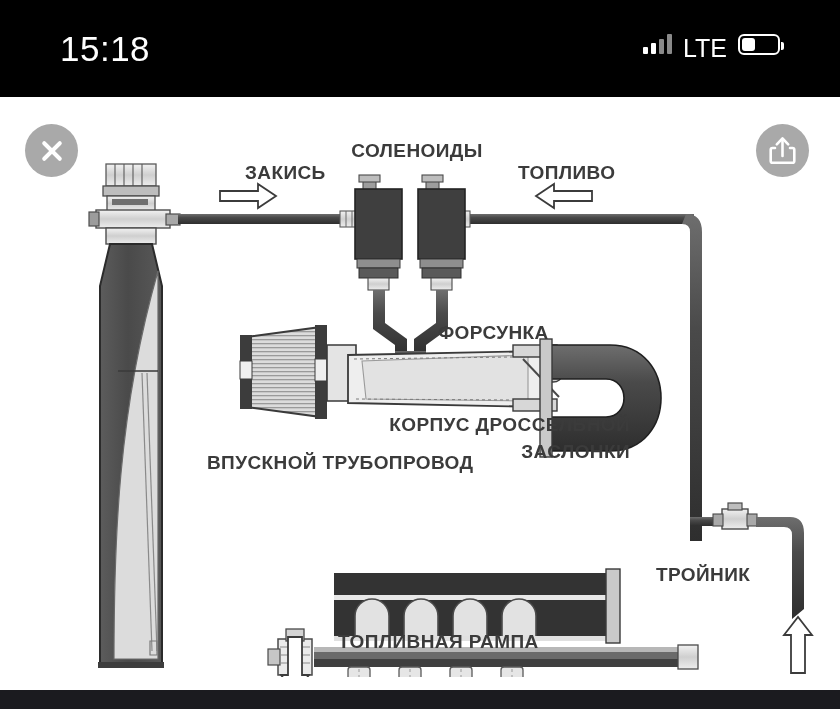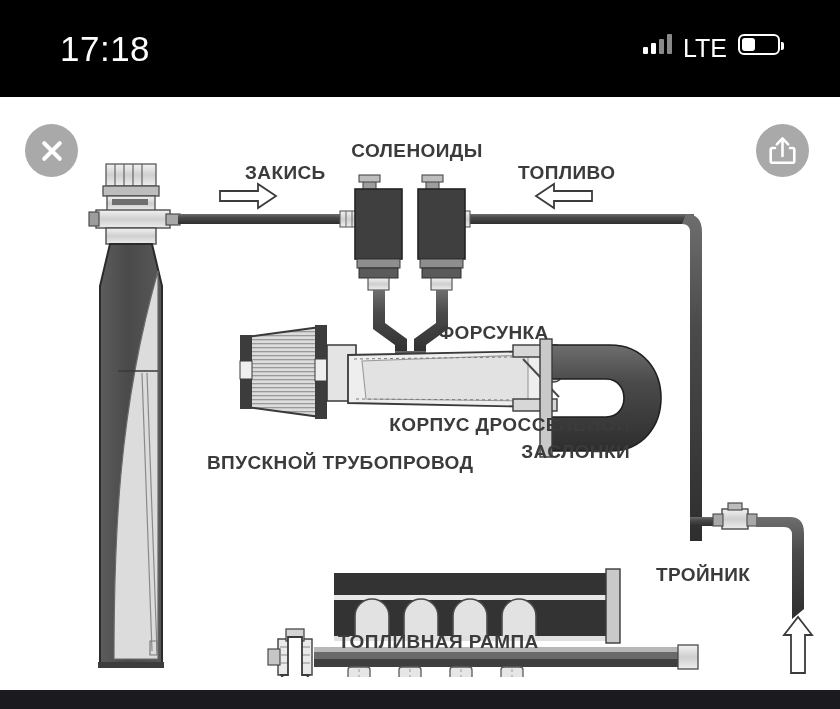--- a/index.html
+++ b/index.html
@@ -44,21 +44,21 @@
   .lbl{font-family:"Liberation Sans","DejaVu Sans",sans-serif;font-weight:bold;
        fill:#3b3b3b;font-size:19px;letter-spacing:.4px;}
   .lbl-sm{font-size:17px;}
 </style>
 </head>
 <body>
 
 <div class="phone">
 
   <div class="statusbar">
-    <div class="clock">17:18</div>
+    <div class="clock">15:18</div>
     <div class="status-right">
       <div class="bars">
         <i class="b1"></i>
           <i class="b2"></i>
           <i class="b3"></i>
           <i class="b4"></i>
       </div>
       <div class="lte">LTE</div>
       <div class="batt">
           <div class="lvl"></div>

